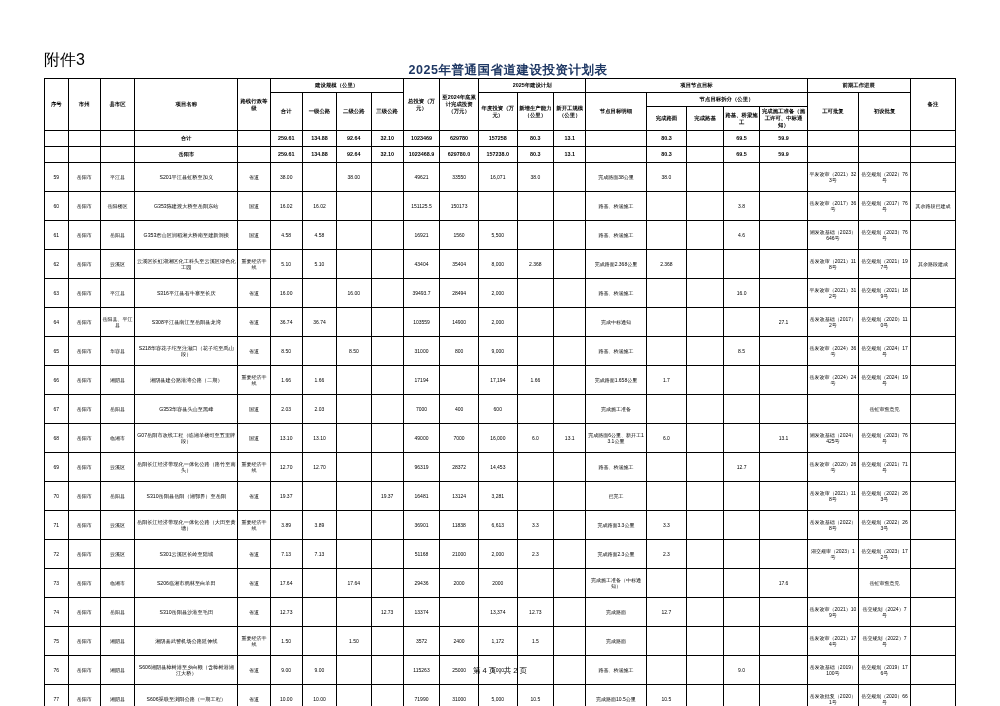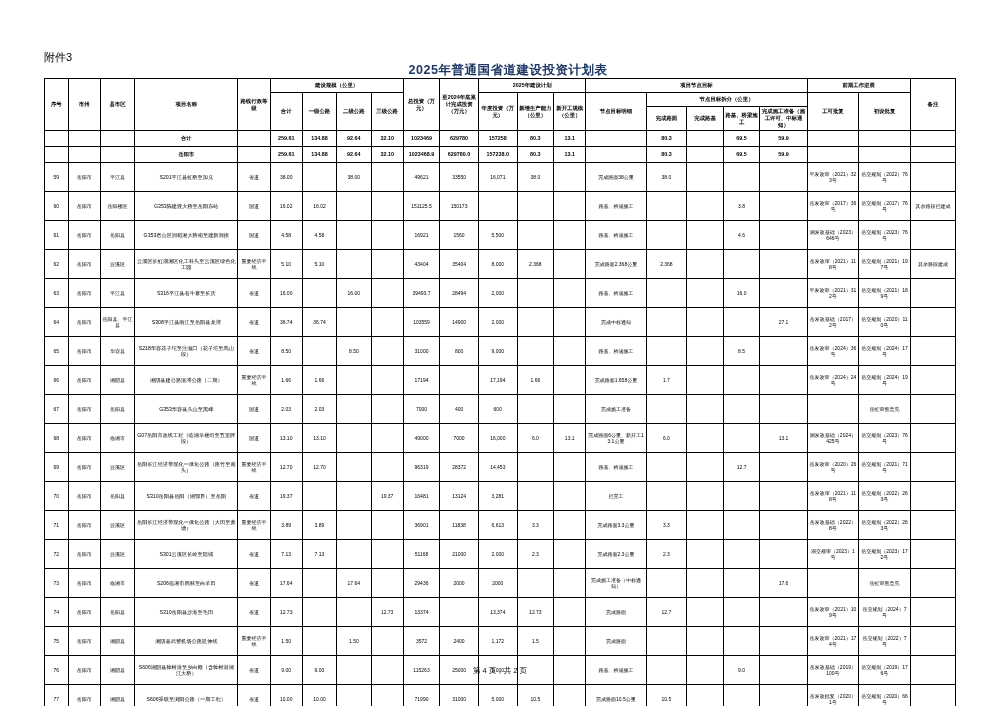--- a/index.html
+++ b/index.html
@@ -1,18 +1,18 @@
 <!DOCTYPE html>
 <html><head>
 <meta charset="utf-8">
 <style>
   html,body{margin:0;padding:0;background:#9a9a9a;}
   body{font-family:"Liberation Sans","DejaVu Sans",sans-serif;}
   .page{width:1000px;height:706px;background:#ffffff;position:relative;overflow:hidden;box-sizing:border-box;}
-  .attach{position:absolute;left:44px;top:50px;font-size:11px;color:#000;}
+  .attach{position:absolute;left:44px;top:50px;font-size:16px;color:#000;}
   .title{position:absolute;left:0;top:62px;width:1000px;text-align:center;font-size:12.5px;font-weight:bold;color:#1F3864;letter-spacing:.5px;padding-left:8px;}
   .tablewrap{position:absolute;left:44px;top:78px;width:912px;}
   table{border-collapse:collapse;width:912px;table-layout:fixed;}
   td,th{border:.6px solid #000;font-size:5.0px;line-height:1.25;text-align:center;vertical-align:middle;padding:1px 1px;color:#000;word-break:break-all;overflow:hidden;}
   thead td{font-size:5.4px;font-weight:bold;line-height:1.3;}
   .h-row td{height:11px;}
   .tot td{font-weight:bold;font-size:5.4px;}
   .footer{position:absolute;left:0;top:666px;width:1000px;text-align:center;font-size:7.5px;color:#000;}
   .rowh{height:29px;}
 </style>

